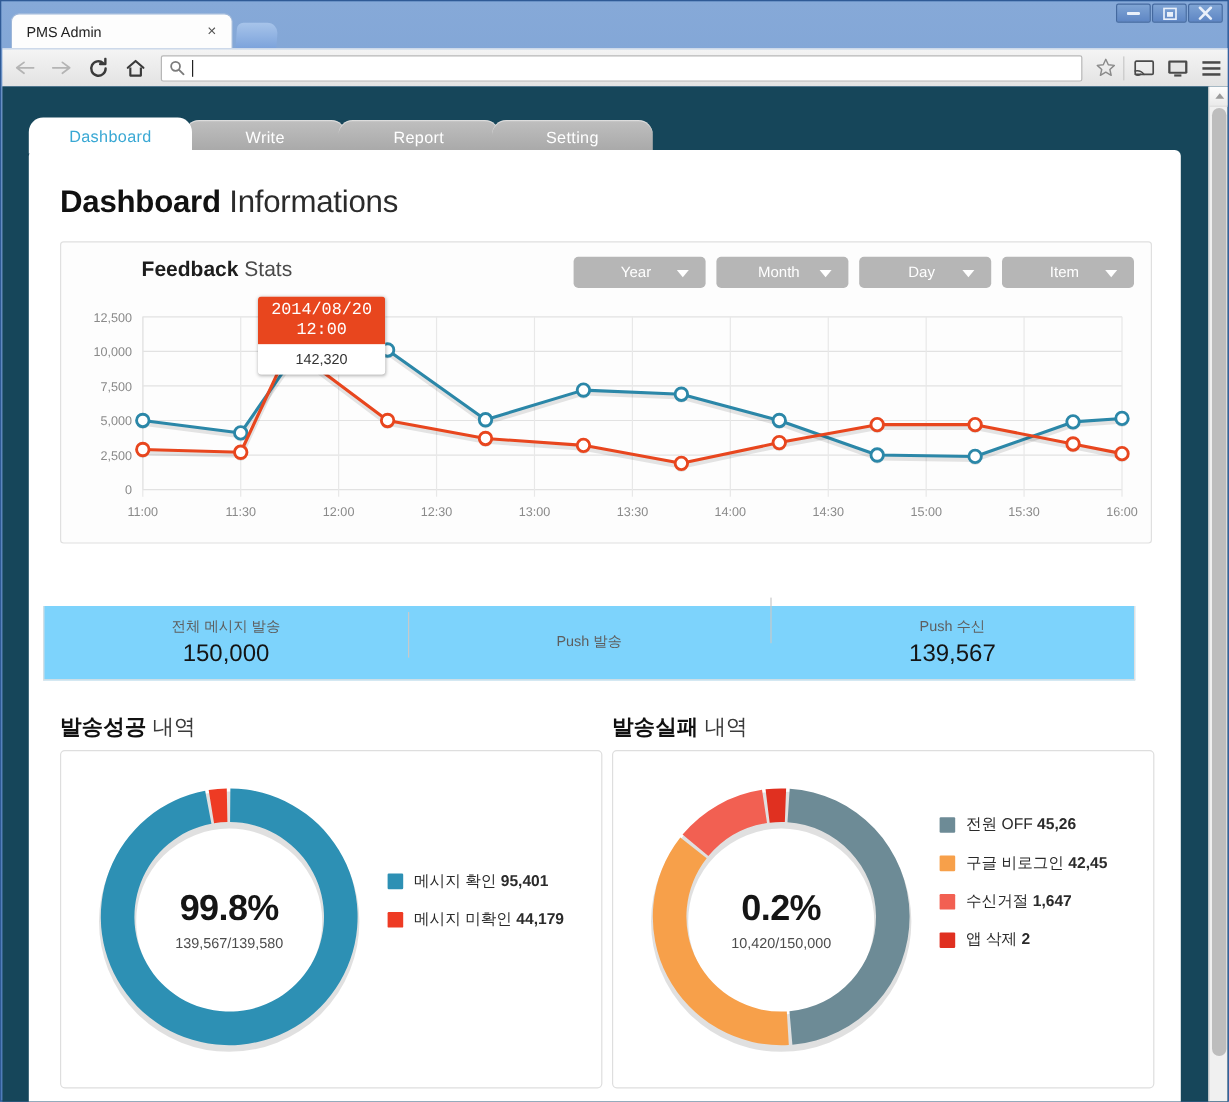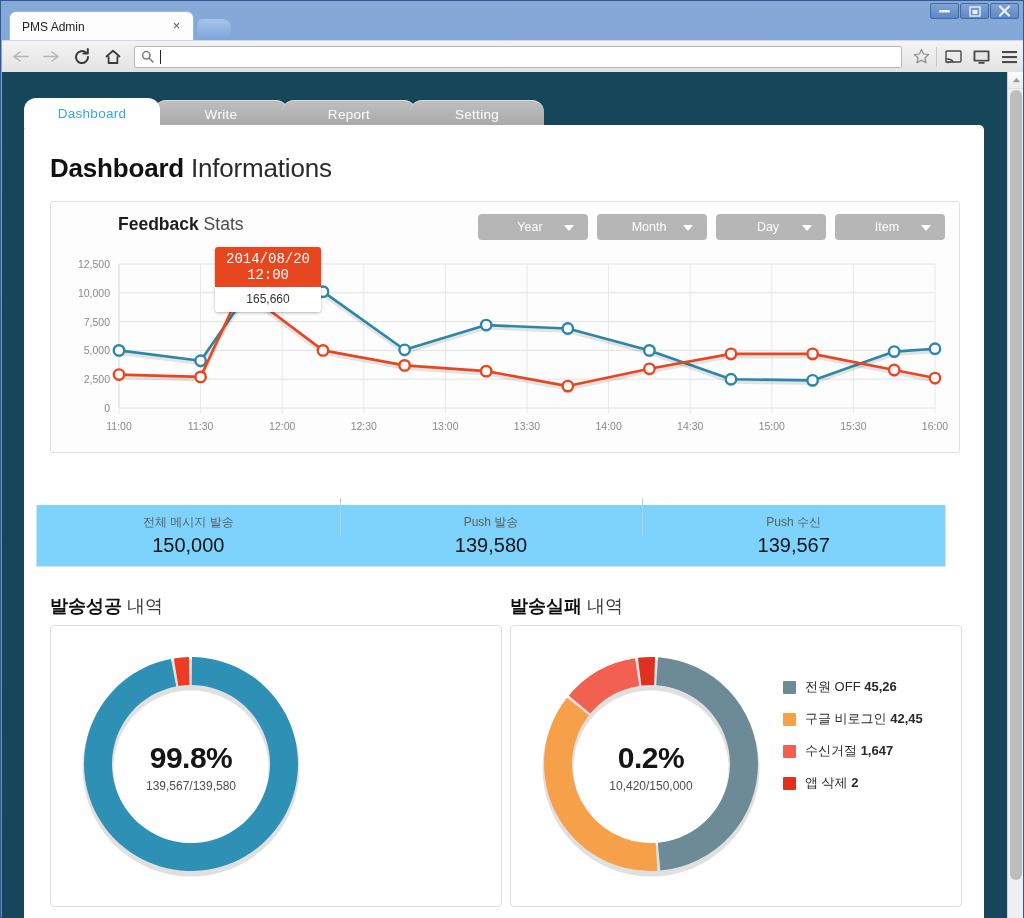--- a/index.html
+++ b/index.html
@@ -438,33 +438,32 @@
               <circle cx="680" cy="99.856" r="5.2" fill="#ffffff" stroke="#e8461e" stroke-width="2.4"></circle>
               <circle cx="761.6" cy="101.856" r="5.2" fill="rgba(0,0,0,.10)"></circle>
               <circle cx="761.6" cy="99.856" r="5.2" fill="#ffffff" stroke="#e8461e" stroke-width="2.4"></circle>
               <circle cx="843.1999999999999" cy="117.984" r="5.2" fill="rgba(0,0,0,.10)"></circle>
               <circle cx="843.1999999999999" cy="115.984" r="5.2" fill="#ffffff" stroke="#e8461e" stroke-width="2.4"></circle>
               <circle cx="884" cy="126.048" r="5.2" fill="rgba(0,0,0,.10)"></circle>
               <circle cx="884" cy="124.048" r="5.2" fill="#ffffff" stroke="#e8461e" stroke-width="2.4"></circle>
             </svg>
           <div id="tooltip">
             <div id="tt-head">2014/08/20 12:00</div>
-            <div id="tt-body">165,660</div>
+            <div id="tt-body">142,320</div>
           </div>
         </div>
       </div>
 
       <div id="statstrip">
         <div class="stat">
           <div class="lbl">전체 메시지 발송</div>
           <div class="val">150,000</div>
         </div>
         <div class="stat">
           <div class="lbl">Push 발송</div>
-          <div class="val">139,580</div>
         </div>
         <div class="stat">
           <div class="lbl">Push 수신</div>
           <div class="val">139,567</div>
         </div>
       </div>
 
       <div class="sechead" id="sh-left">
         <span class="b">발송성공</span>
         <span class="l">내역</span>
@@ -477,20 +476,30 @@
       <div class="donutcard" id="dcard-left">
         <div class="donutwrap">
           <svg id="donut-left" width="260" height="262">
               <circle cx="130" cy="132" r="93" fill="none" stroke="rgba(0,0,0,.12)" stroke-width="31"></circle>
               <path d="M112.89271291697368 22.376419637190295 A107 107 0 0 1 127.98321695045132 21.019008295253442 L128.51097326248274 49.014034161916086 A79 79 0 0 0 117.36938617234505 50.01623505923395 Z" fill="#ee3b24"></path>
               <path d="M130.97108786449826 21.00440668719378 A107 107 0 1 1 109.95019933932737 22.895264172030338 L115.19687614772769 50.39930719243361 A79 79 0 1 0 130.71697141397536 49.00325353540475 Z" fill="#2d90b4"></path>
             </svg>
           <div class="dcenter">
             <div class="dpct">99.8%</div>
             <div class="dsub">139,567/139,580</div>
+          </div>
+        </div>
+        <div class="legend">
+          <div class="lrow">
+            <span class="lswatch" style="background:#2d90b4"></span>
+            <span class="ltext"><span>메시지 확인</span> <b>95,401</b></span>
+          </div>
+          <div class="lrow">
+            <span class="lswatch" style="background:#ee3b24"></span>
+            <span class="ltext"><span>메시지 미확인</span> <b>44,179</b></span>
           </div>
         </div>
       </div>
 
       <div class="donutcard" id="dcard-right">
         <div class="donutwrap">
           <svg id="donut-right" width="260" height="262">
               <circle cx="130" cy="132" r="93" fill="none" stroke="rgba(0,0,0,.12)" stroke-width="31"></circle>
               <path d="M137.0913073428 21.235242892750648 A107 107 0 0 1 139.3256644739994 234.59283269581675 L136.885303677065 206.6993811492479 A79 79 0 0 0 135.2356381316 49.17368400492805 Z" fill="#6d8b96"></path>
               <path d="M136.34578197262783 234.81166158784288 A107 107 0 0 1 45.913312430231954 61.83030169674177 L67.91730543914322 79.14573676675327 A79 79 0 0 0 134.68520351250092 206.86094640597747 Z" fill="#f7a04a"></path>

